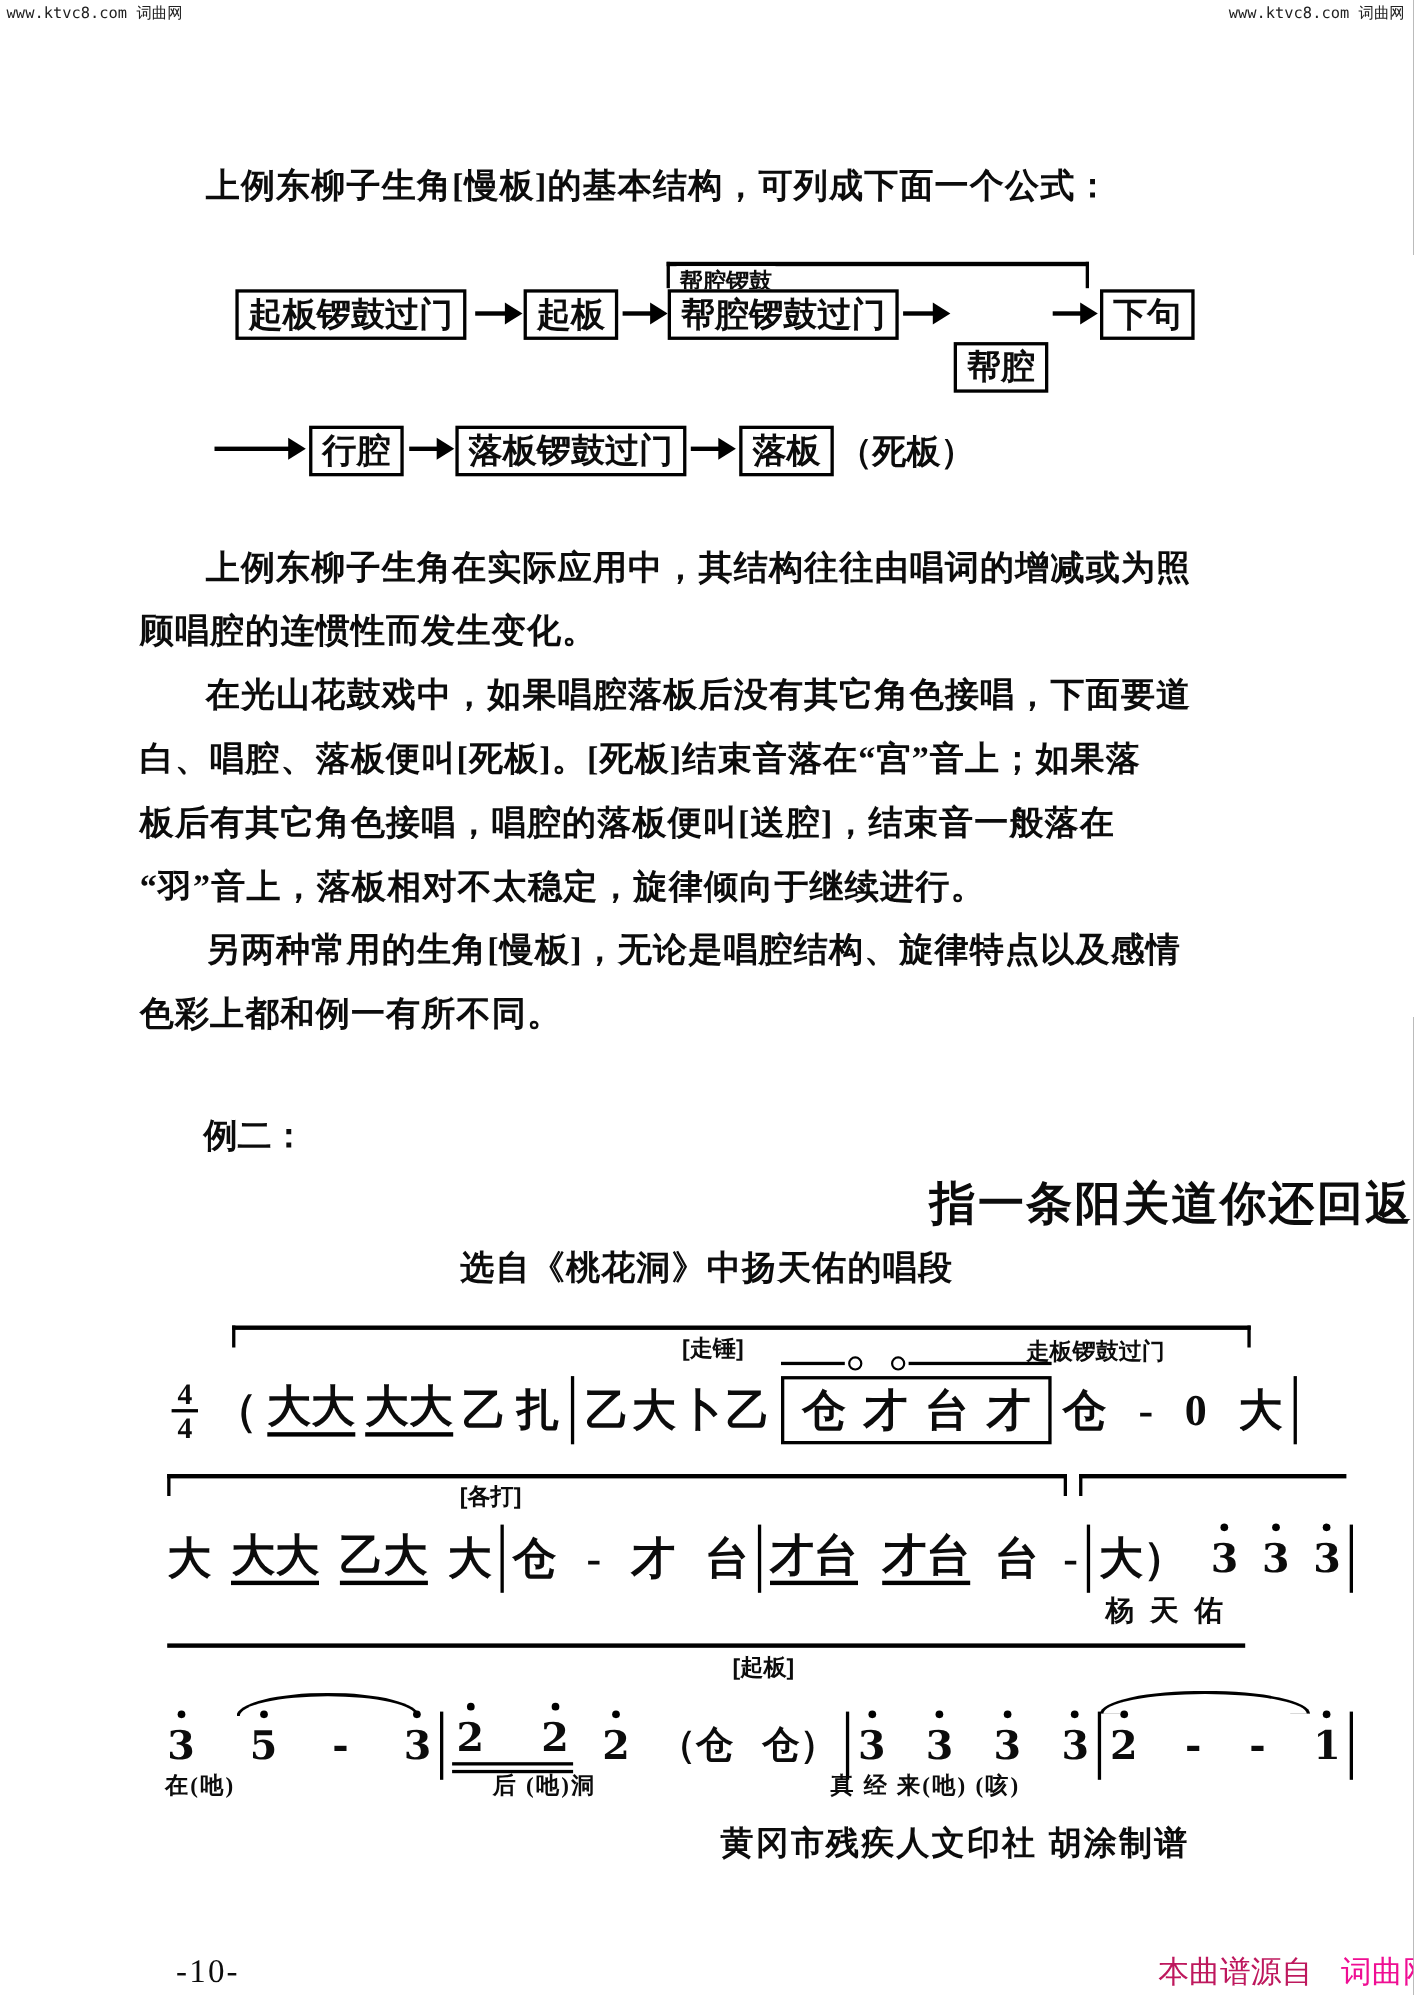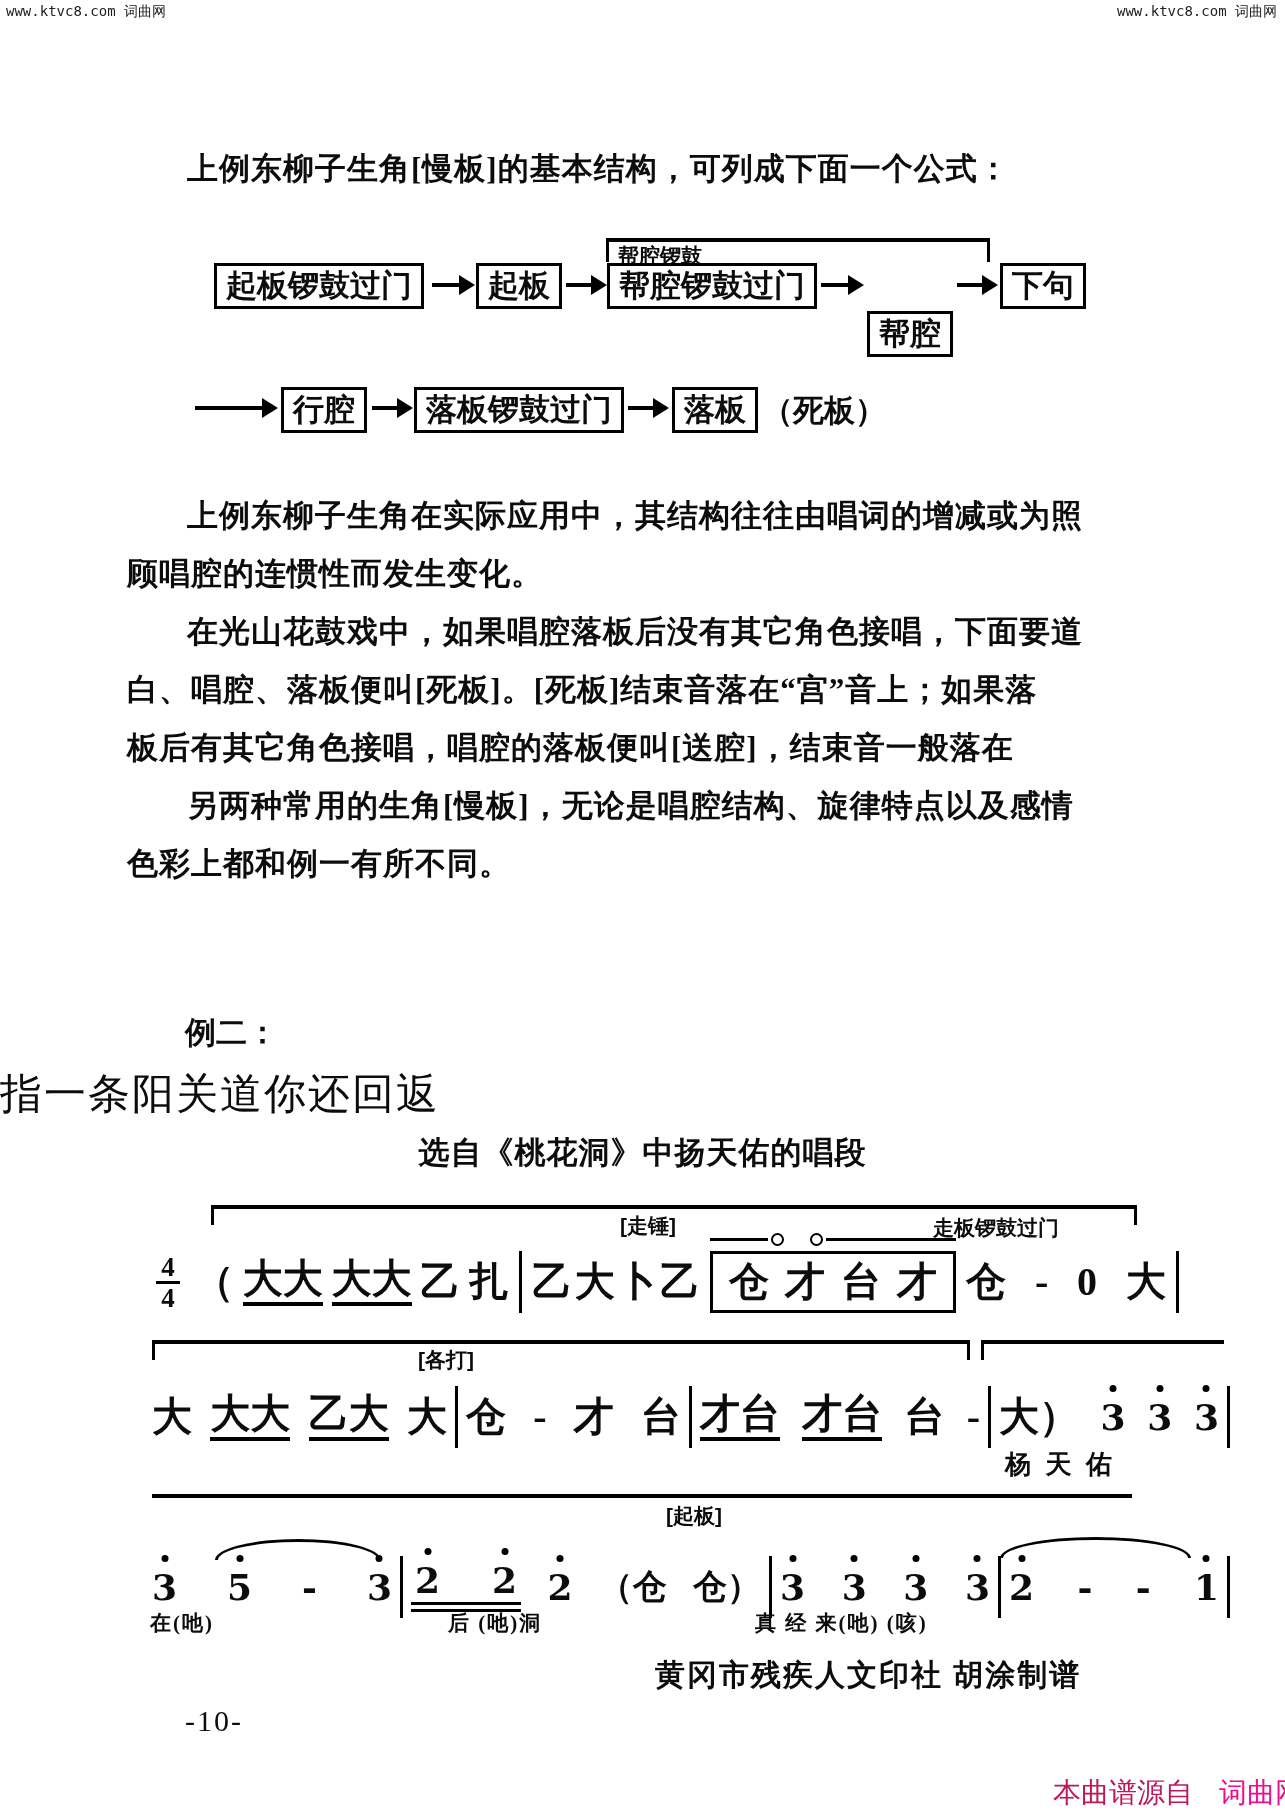--- a/index.html
+++ b/index.html
@@ -21,22 +21,22 @@
   .fc-bracket{position:absolute;left:606px;top:38px;width:378px;height:20px;border-top:4px solid #000;border-left:3px solid #000;border-right:3px solid #000;}
   .fc-bracket-label{position:absolute;left:615px;top:42px;font-size:21px;font-weight:bold;font-family:"Liberation Sans",sans-serif;background:#fff;padding:0 3px;white-space:nowrap;}
   .fsuffix{position:absolute;font-size:31px;font-weight:bold;white-space:nowrap;}
 
   
   .paras{position:absolute;top:487px;left:127px;width:1085px;}
   .bline{font-size:31px;font-weight:bold;line-height:58px;letter-spacing:1px;white-space:nowrap;}
   .ind{text-indent:60px;}
 
   .exlabel{position:absolute;top:1012px;left:185px;font-size:31px;font-weight:bold;}
-  .song-title{position:absolute;top:1066px;left:0;width:1285px;text-align:left;
-              font-family:"Liberation Sans",sans-serif;font-size:42px;font-weight:normal;letter-spacing:2px;}
+  .song-title{position:absolute;top:1066px;left:0;width:1285px;text-align:right;
+              font-family:"Liberation Sans",sans-serif;font-size:42px;font-weight:bold;letter-spacing:2px;}
   .song-sub{position:absolute;top:1132px;left:0;width:1285px;text-align:center;font-size:31px;font-weight:bold;letter-spacing:1px;}
 
   
   .sline{position:absolute;left:0;width:1285px;}
   .sline1{top:1200px;height:135px;}
   .sline2{top:1335px;height:158px;}
   .sline3{top:1535px;height:130px;}
   .brk{position:absolute;border-top:4px solid #000;height:16px;}
   .brk-both{border-left:3px solid #000;border-right:3px solid #000;}
   .brk-left{border-left:3px solid #000;}
@@ -57,21 +57,21 @@
   .num{position:relative;font-family:"DejaVu Serif",serif;font-size:36px;font-weight:bold;line-height:1;}
   .hi::after{content:"";position:absolute;top:-14px;left:50%;transform:translateX(-50%);width:7px;height:7px;border-radius:50%;background:#000;}
   .beam2{display:flex;gap:52px;border-bottom:10px double #000;padding:0 4px 4px;}
   .singer{position:absolute;left:1005px;top:112px;font-size:26px;font-weight:bold;letter-spacing:4px;white-space:nowrap;}
   .sep{position:absolute;top:1494px;left:152px;width:980px;height:4px;background:#000;}
   .qiban{position:absolute;top:1502px;left:664px;}
   .arc{position:absolute;height:18px;border:3px solid #000;border-bottom:none;border-radius:100% 100% 0 0 / 200% 200% 0 0;}
   .lyr{position:absolute;top:74px;font-size:21px;font-weight:bold;white-space:nowrap;letter-spacing:2px;}
 
   .credit{position:absolute;top:1655px;left:655px;font-family:"Liberation Sans",sans-serif;font-size:30px;font-weight:bold;letter-spacing:2px;white-space:nowrap;}
-  .pageno{position:absolute;top:1704px;left:160px;font-size:30px;letter-spacing:2px;margin-left:25px;}
+  .pageno{position:absolute;top:1776px;left:160px;font-size:30px;letter-spacing:2px;}
   .source{position:absolute;top:1774px;left:1053px;font-family:"Liberation Sans",sans-serif;font-size:28px;white-space:nowrap;}
   .src-prefix{color:#be185d;margin-right:26px;}
   .src-link{color:#ef0e93;text-decoration:none;cursor:pointer;}
 </style>
 </head>
 <body>
 
 <div class="page">
 
   <div class="wm wm-l">www.ktvc8.com 词曲网</div>
@@ -101,20 +101,21 @@
     <div class="fbox" style="left:672px;top:187px;">落板</div>
     <div class="fsuffix" style="left:762px;top:190px;">（死板）</div>
   </div>
 
   <div class="paras">
     <div class="bline ind">上例东柳子生角在实际应用中，其结构往往由唱词的增减或为照</div>
     <div class="bline">顾唱腔的连惯性而发生变化。</div>
     <div class="bline ind">在光山花鼓戏中，如果唱腔落板后没有其它角色接唱，下面要道</div>
     <div class="bline">白、唱腔、落板便叫[死板]。[死板]结束音落在“宫”音上；如果落</div>
     <div class="bline">板后有其它角色接唱，唱腔的落板便叫[送腔]，结束音一般落在</div>
+    <div class="bline">“羽”音上，落板相对不太稳定，旋律倾向于继续进行。</div>
     <div class="bline ind">另两种常用的生角[慢板]，无论是唱腔结构、旋律特点以及感情</div>
     <div class="bline">色彩上都和例一有所不同。</div>
   </div>
 
   <div class="exlabel">例二：</div>
   <div class="song-title">指一条阳关道你还回返</div>
   <div class="song-sub">选自《桃花洞》中扬天佑的唱段</div>
 
   <div class="sline sline1">
     <div class="brk brk-both" style="left:211px;top:5px;width:920px;"></div>

